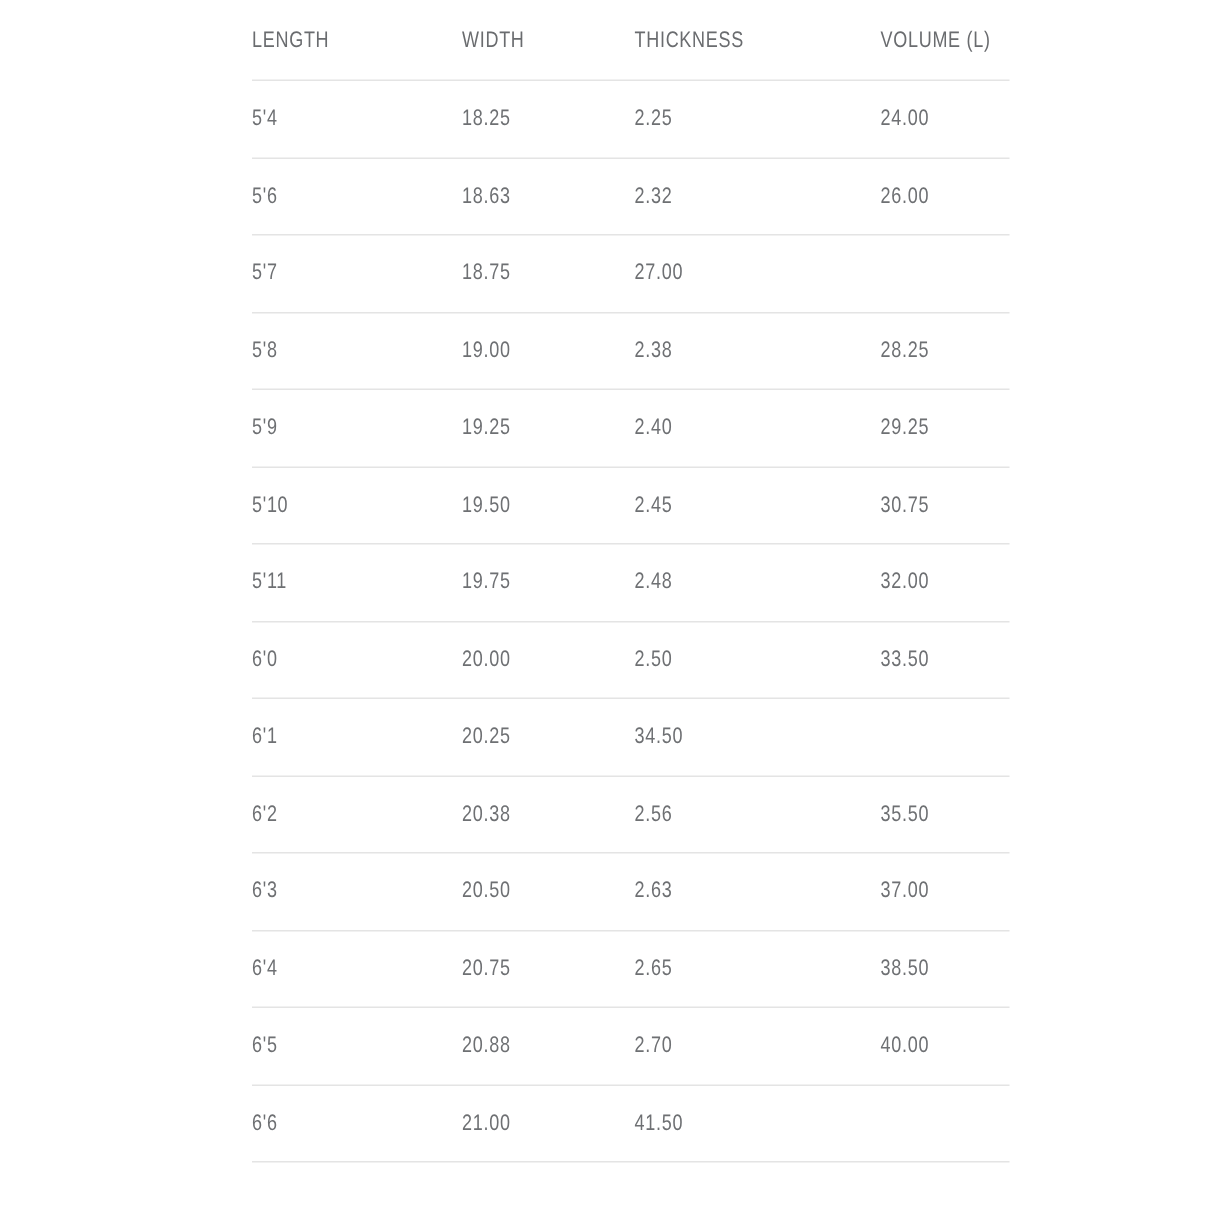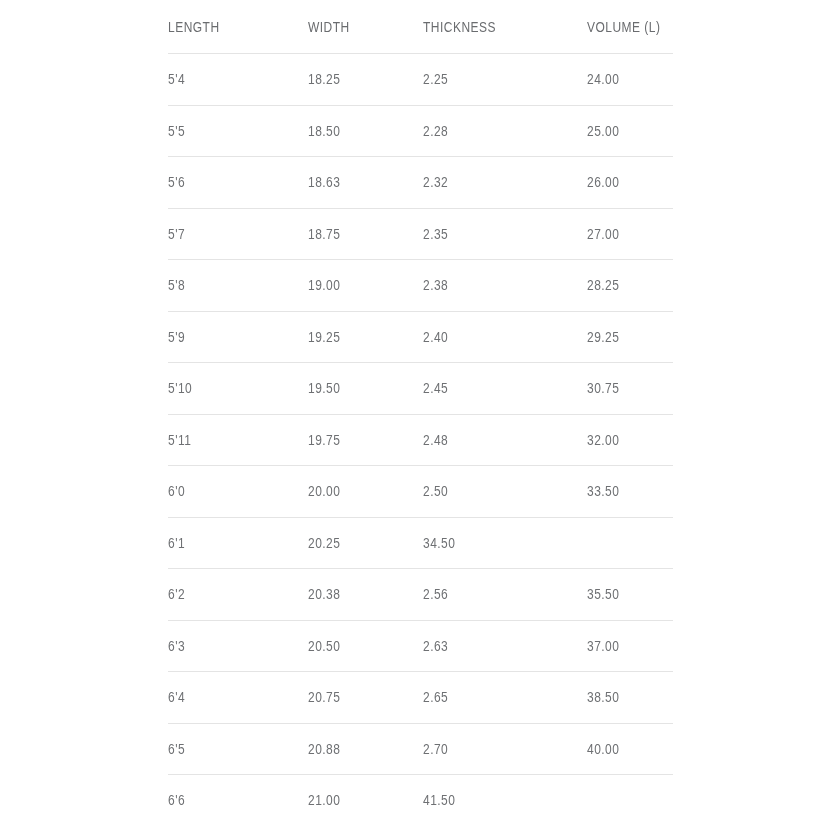--- a/index.html
+++ b/index.html
@@ -63,35 +63,28 @@
         <span class="cell"><span class="txt">VOLUME (L)</span></span>
       </div>
     <div id="body-rows">
         <div class="t-row">
           <span class="cell"><span class="txt">5'4</span></span>
           <span class="cell"><span class="txt">18.25</span></span>
           <span class="cell"><span class="txt">2.25</span></span>
           <span class="cell"><span class="txt">24.00</span></span>
         </div>
         <div class="t-row">
-          <span class="cell"><span class="txt">5'5</span></span>
-          <span class="cell"><span class="txt">18.50</span></span>
-          <span class="cell"><span class="txt">2.28</span></span>
-          <span class="cell"><span class="txt">25.00</span></span>
-        </div>
-        <div class="t-row">
           <span class="cell"><span class="txt">5'6</span></span>
           <span class="cell"><span class="txt">18.63</span></span>
           <span class="cell"><span class="txt">2.32</span></span>
           <span class="cell"><span class="txt">26.00</span></span>
         </div>
         <div class="t-row">
           <span class="cell"><span class="txt">5'7</span></span>
           <span class="cell"><span class="txt">18.75</span></span>
-          <span class="cell"><span class="txt">2.35</span></span>
           <span class="cell"><span class="txt">27.00</span></span>
         </div>
         <div class="t-row">
           <span class="cell"><span class="txt">5'8</span></span>
           <span class="cell"><span class="txt">19.00</span></span>
           <span class="cell"><span class="txt">2.38</span></span>
           <span class="cell"><span class="txt">28.25</span></span>
         </div>
         <div class="t-row">
           <span class="cell"><span class="txt">5'9</span></span>

